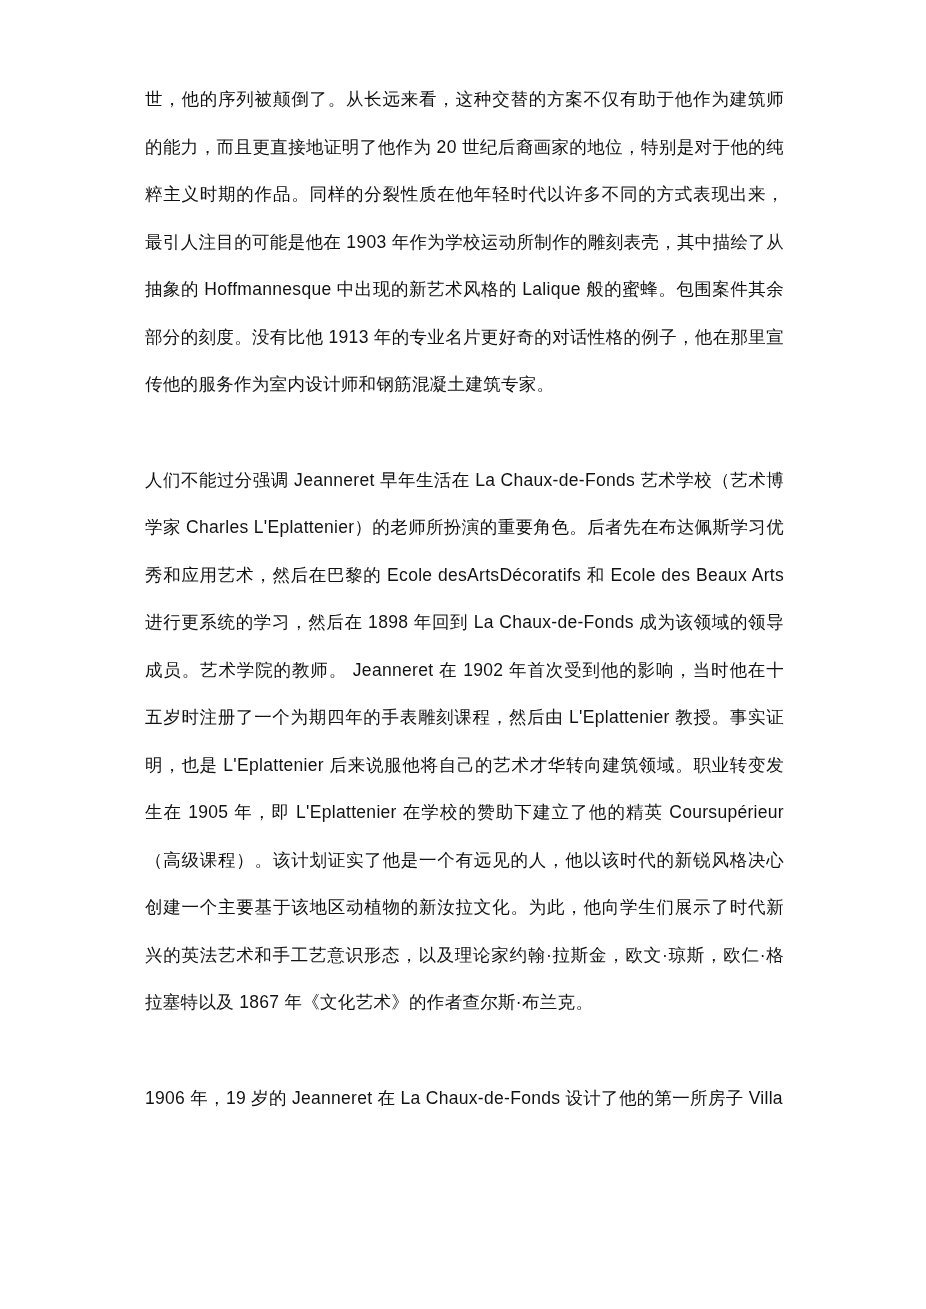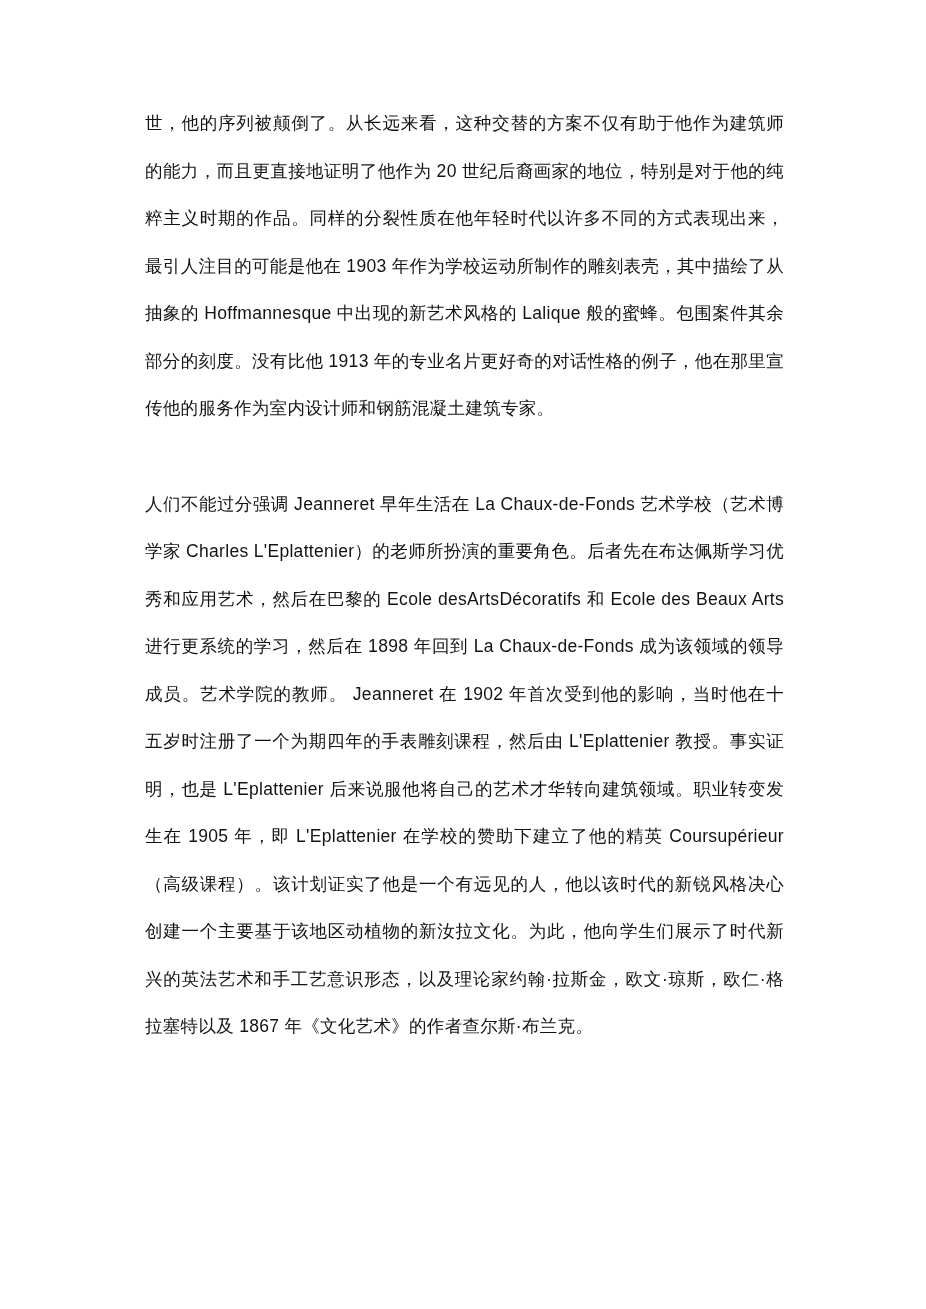--- a/index.html
+++ b/index.html
@@ -9,21 +9,21 @@
   }
   body {
     width: 926px;
     height: 1309px;
     overflow: hidden;
   }
   .page {
     box-sizing: border-box;
     width: 926px;
     height: 1309px;
-    padding: 100px 142px 40px 145px;
+    padding: 76px 142px 40px 145px;
     background: #ffffff;
     font-family: "Liberation Sans", "DejaVu Sans", sans-serif;
     color: #121212;
   }
   .para {
     margin: 0;
     font-size: 17.5px;
     line-height: 47.5px;
     text-align: justify;
     text-justify: inter-ideograph;
@@ -33,13 +33,14 @@
   .para + .para {
     margin-top: 48px;
   }
 </style>
 </head>
 <body>
 
 <div class="page">
   <p class="para">世，他的序列被颠倒了。从长远来看，这种交替的方案不仅有助于他作为建筑师的能力，而且更直接地证明了他作为 20 世纪后裔画家的地位，特别是对于他的纯粹主义时期的作品。同样的分裂性质在他年轻时代以许多不同的方式表现出来，最引人注目的可能是他在 1903 年作为学校运动所制作的雕刻表壳，其中描绘了从抽象的 Hoffmannesque 中出现的新艺术风格的 Lalique 般的蜜蜂。包围案件其余部分的刻度。没有比他 1913 年的专业名片更好奇的对话性格的例子，他在那里宣传他的服务作为室内设计师和钢筋混凝土建筑专家。</p>
   <p class="para">人们不能过分强调 Jeanneret 早年生活在 La Chaux-de-Fonds 艺术学校（艺术博学家 Charles L'Eplattenier）的老师所扮演的重要角色。后者先在布达佩斯学习优秀和应用艺术，然后在巴黎的 Ecole desArtsDécoratifs 和 Ecole des Beaux Arts 进行更系统的学习，然后在 1898 年回到 La Chaux-de-Fonds 成为该领域的领导成员。艺术学院的教师。 Jeanneret 在 1902 年首次受到他的影响，当时他在十五岁时注册了一个为期四年的手表雕刻课程，然后由 L'Eplattenier 教授。事实证明，也是 L'Eplattenier 后来说服他将自己的艺术才华转向建筑领域。职业转变发生在 1905 年，即 L'Eplattenier 在学校的赞助下建立了他的精英 Coursupérieur（高级课程）。该计划证实了他是一个有远见的人，他以该时代的新锐风格决心创建一个主要基于该地区动植物的新汝拉文化。为此，他向学生们展示了时代新兴的英法艺术和手工艺意识形态，以及理论家约翰·拉斯金，欧文·琼斯，欧仁·格拉塞特以及 1867 年《文化艺术》的作者查尔斯·布兰克。</p>
+  <p class="para">1906 年，19 岁的 Jeanneret 在 La Chaux-de-Fonds 设计了他的第一所房子 Villa</p>
 </div>
 
 </body></html>

